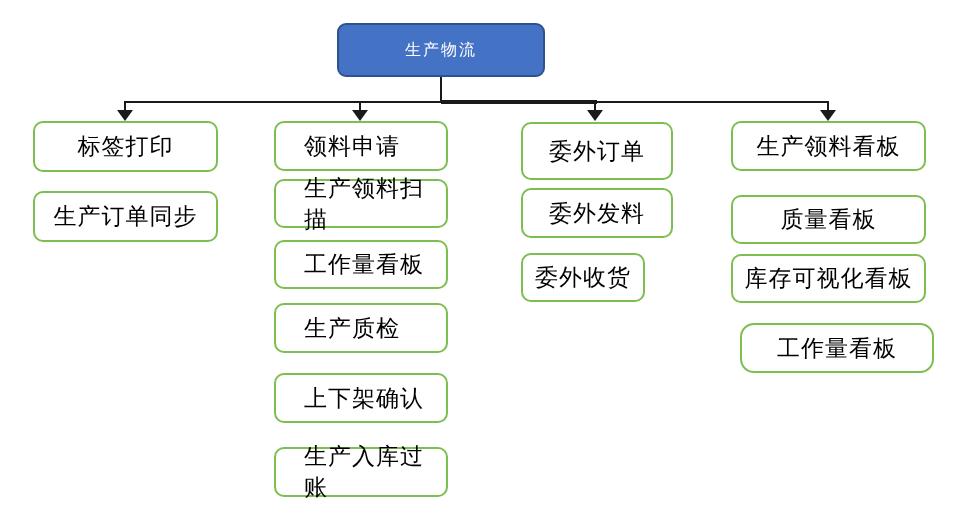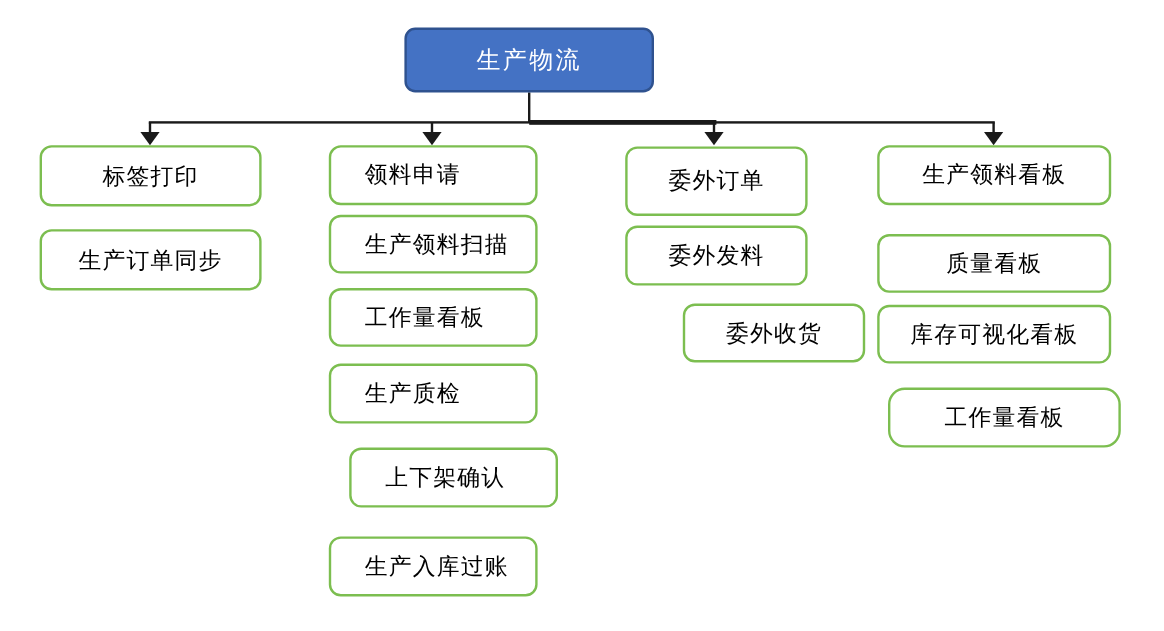--- a/index.html
+++ b/index.html
@@ -23,50 +23,50 @@
   }
   
   .root-node {
     position: absolute;
     left: 337px; top: 23px; width: 208px; height: 54px;
     background: var(--root-fill);
     border: 2.5px solid var(--root-border);
     border-radius: 9px;
     color: var(--root-text);
     display: flex; align-items: center; justify-content: center;
-    font-size: 20px;
+    font-size: 16px;
     letter-spacing: 2px;
   }
   
   .node {
     position: absolute;
     background: var(--node-fill);
     border: 2.5px solid var(--node-border);
     border-radius: 10px;
     color: var(--node-text);
     display: flex; align-items: center; justify-content: center;
-    font-size: 19px;
+    font-size: 23px;
     letter-spacing: 1px;
     font-family: Liberation Mono, monospace;
   }
   .node.align-left { justify-content: flex-start; padding-left: 28px; }
   
   .c1b1 { left: 33px;  top: 121px; width: 185px; height: 51px; }
   .c1b2 { left: 33px;  top: 191px; width: 185px; height: 51px; }
   
   .c2b1 { left: 274px; top: 121px; width: 174px; height: 50px; }
   .c2b2 { left: 274px; top: 179px; width: 174px; height: 49px; }
   .c2b3 { left: 274px; top: 240px; width: 174px; height: 49px; }
   .c2b4 { left: 274px; top: 303px; width: 174px; height: 50px; }
-  .c2b5 { left: 274px; top: 373px; width: 174px; height: 50px; margin-left: 17px; }
+  .c2b5 { left: 274px; top: 373px; width: 174px; height: 50px; }
   .c2b6 { left: 274px; top: 447px; width: 174px; height: 50px; }
   
   .c3b1 { left: 521px; top: 122px; width: 152px; height: 58px; }
   .c3b2 { left: 521px; top: 188px; width: 152px; height: 50px; }
-  .c3b3 { left: 521px; top: 253px; width: 152px; height: 49px; margin-left: 48px; }
+  .c3b3 { left: 521px; top: 253px; width: 124px; height: 49px; }
   
   .c4b1 { left: 731px; top: 121px; width: 195px; height: 50px; }
   .c4b2 { left: 731px; top: 195px; width: 195px; height: 49px; }
   .c4b3 { left: 731px; top: 254px; width: 195px; height: 49px; }
   .c4b4 { left: 740px; top: 323px; width: 194px; height: 50px; border-radius: 14px; }
   
   .line { position: absolute; background: var(--connector); }
   .root-stub   { left: 440px; top: 77px;  width: 2px;   height: 25px; }
   .h-main      { left: 124px; top: 101px; width: 705px; height: 2px; }
   .h-thick     { left: 441px; top: 100px; width: 156px; height: 4px; }

